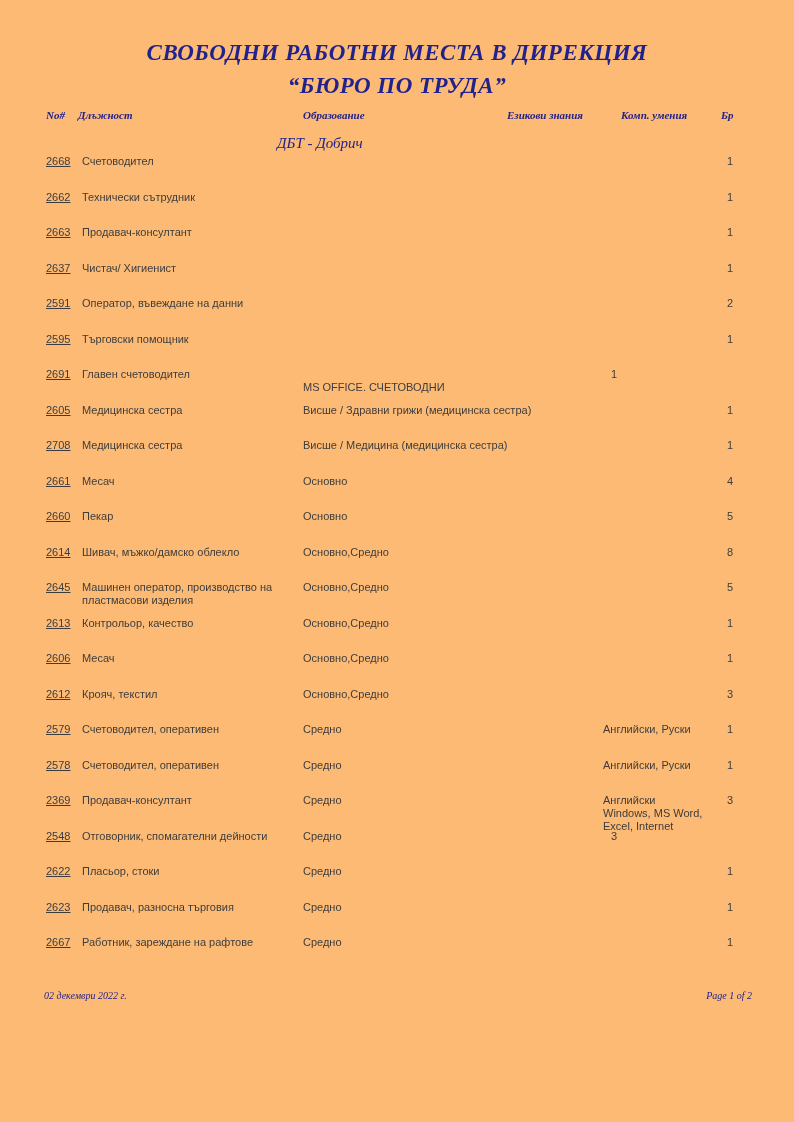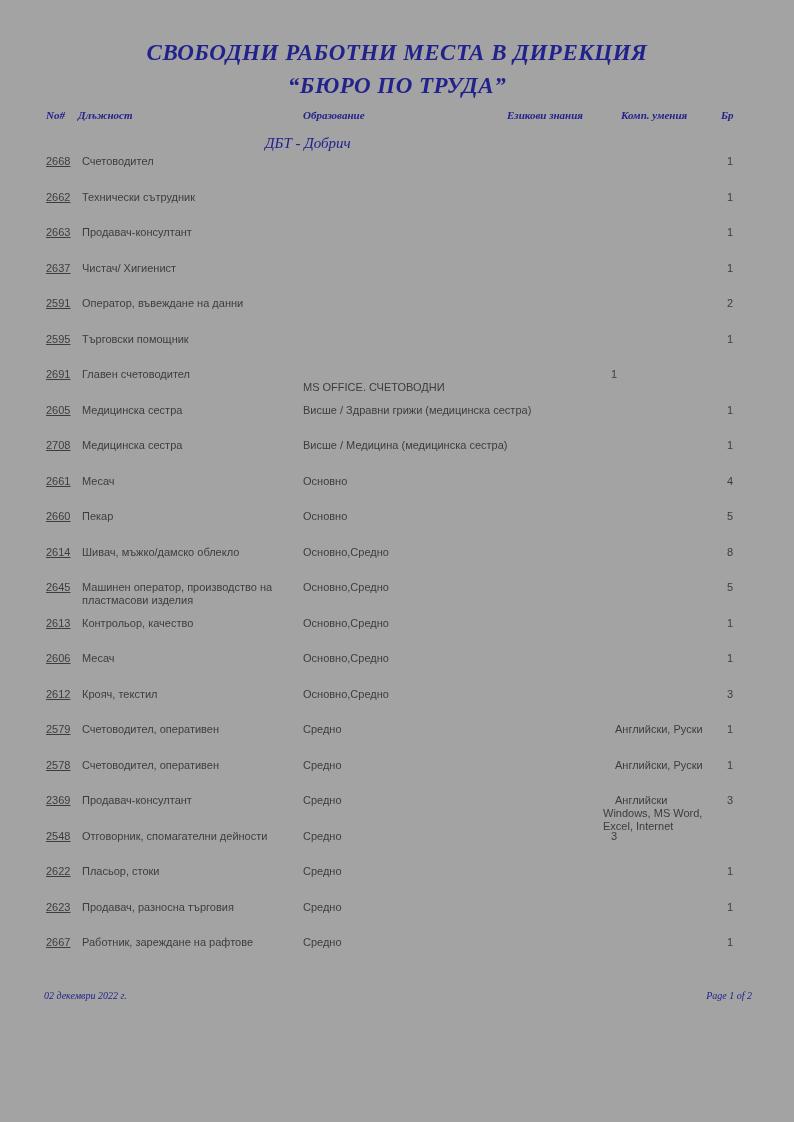--- a/index.html
+++ b/index.html
@@ -1,20 +1,20 @@
 <!DOCTYPE html>
 <html><head>
 <meta charset="utf-8">
 <style>
   html, body { margin: 0; padding: 0; background: #ffffff; }
   .page {
     position: relative;
     width: 794px;
     height: 1122px;
-    background: #a3a3a3;
+    background: #fdba74;
     font-family: "Liberation Sans", sans-serif;
     overflow: hidden;
   }
   .title {
     position: absolute;
     top: 36px;
     left: 0;
     width: 100%;
     text-align: center;
     font-family: "Liberation Serif", serif;
@@ -37,21 +37,21 @@
   }
   .ch-id        { left: 46px; }
   .ch-position  { left: 78px; text-align: center; }
   .ch-education { left: 303px; }
   .ch-languages { left: 507px; }
   .ch-computer  { left: 621px; }
   .ch-count     { left: 721px; }
   .section-label {
     position: absolute;
     top: 135px;
-    left: 265px;
+    left: 277px;
     font-family: "Liberation Serif", serif;
     font-style: italic;
     font-size: 15px;
     color: #22228C;
     white-space: nowrap;
   }
   .rows {
     position: absolute;
     top: 155px;
     left: 46px;
@@ -64,21 +64,21 @@
     align-items: start;
     font-size: 11px;
     line-height: 13px;
     color: #3d3d3d;
     overflow: visible;
   }
   .c-id  { white-space: nowrap; text-decoration: underline; }
   .c-pos { padding-right: 2px; }
   .c-edu { padding-right: 38px; }
   .c-lc  { }
-  .c-lc .lang { min-height: 13px; margin-left: 12px; }
+  .c-lc .lang { min-height: 13px; }
   .c-cnt { padding-left: 8px; white-space: nowrap; }
   .footer-date, .footer-page {
     position: absolute;
     top: 990px;
     font-family: "Liberation Serif", serif;
     font-style: italic;
     font-size: 10px;
     color: #22228C;
     white-space: nowrap;
   }

